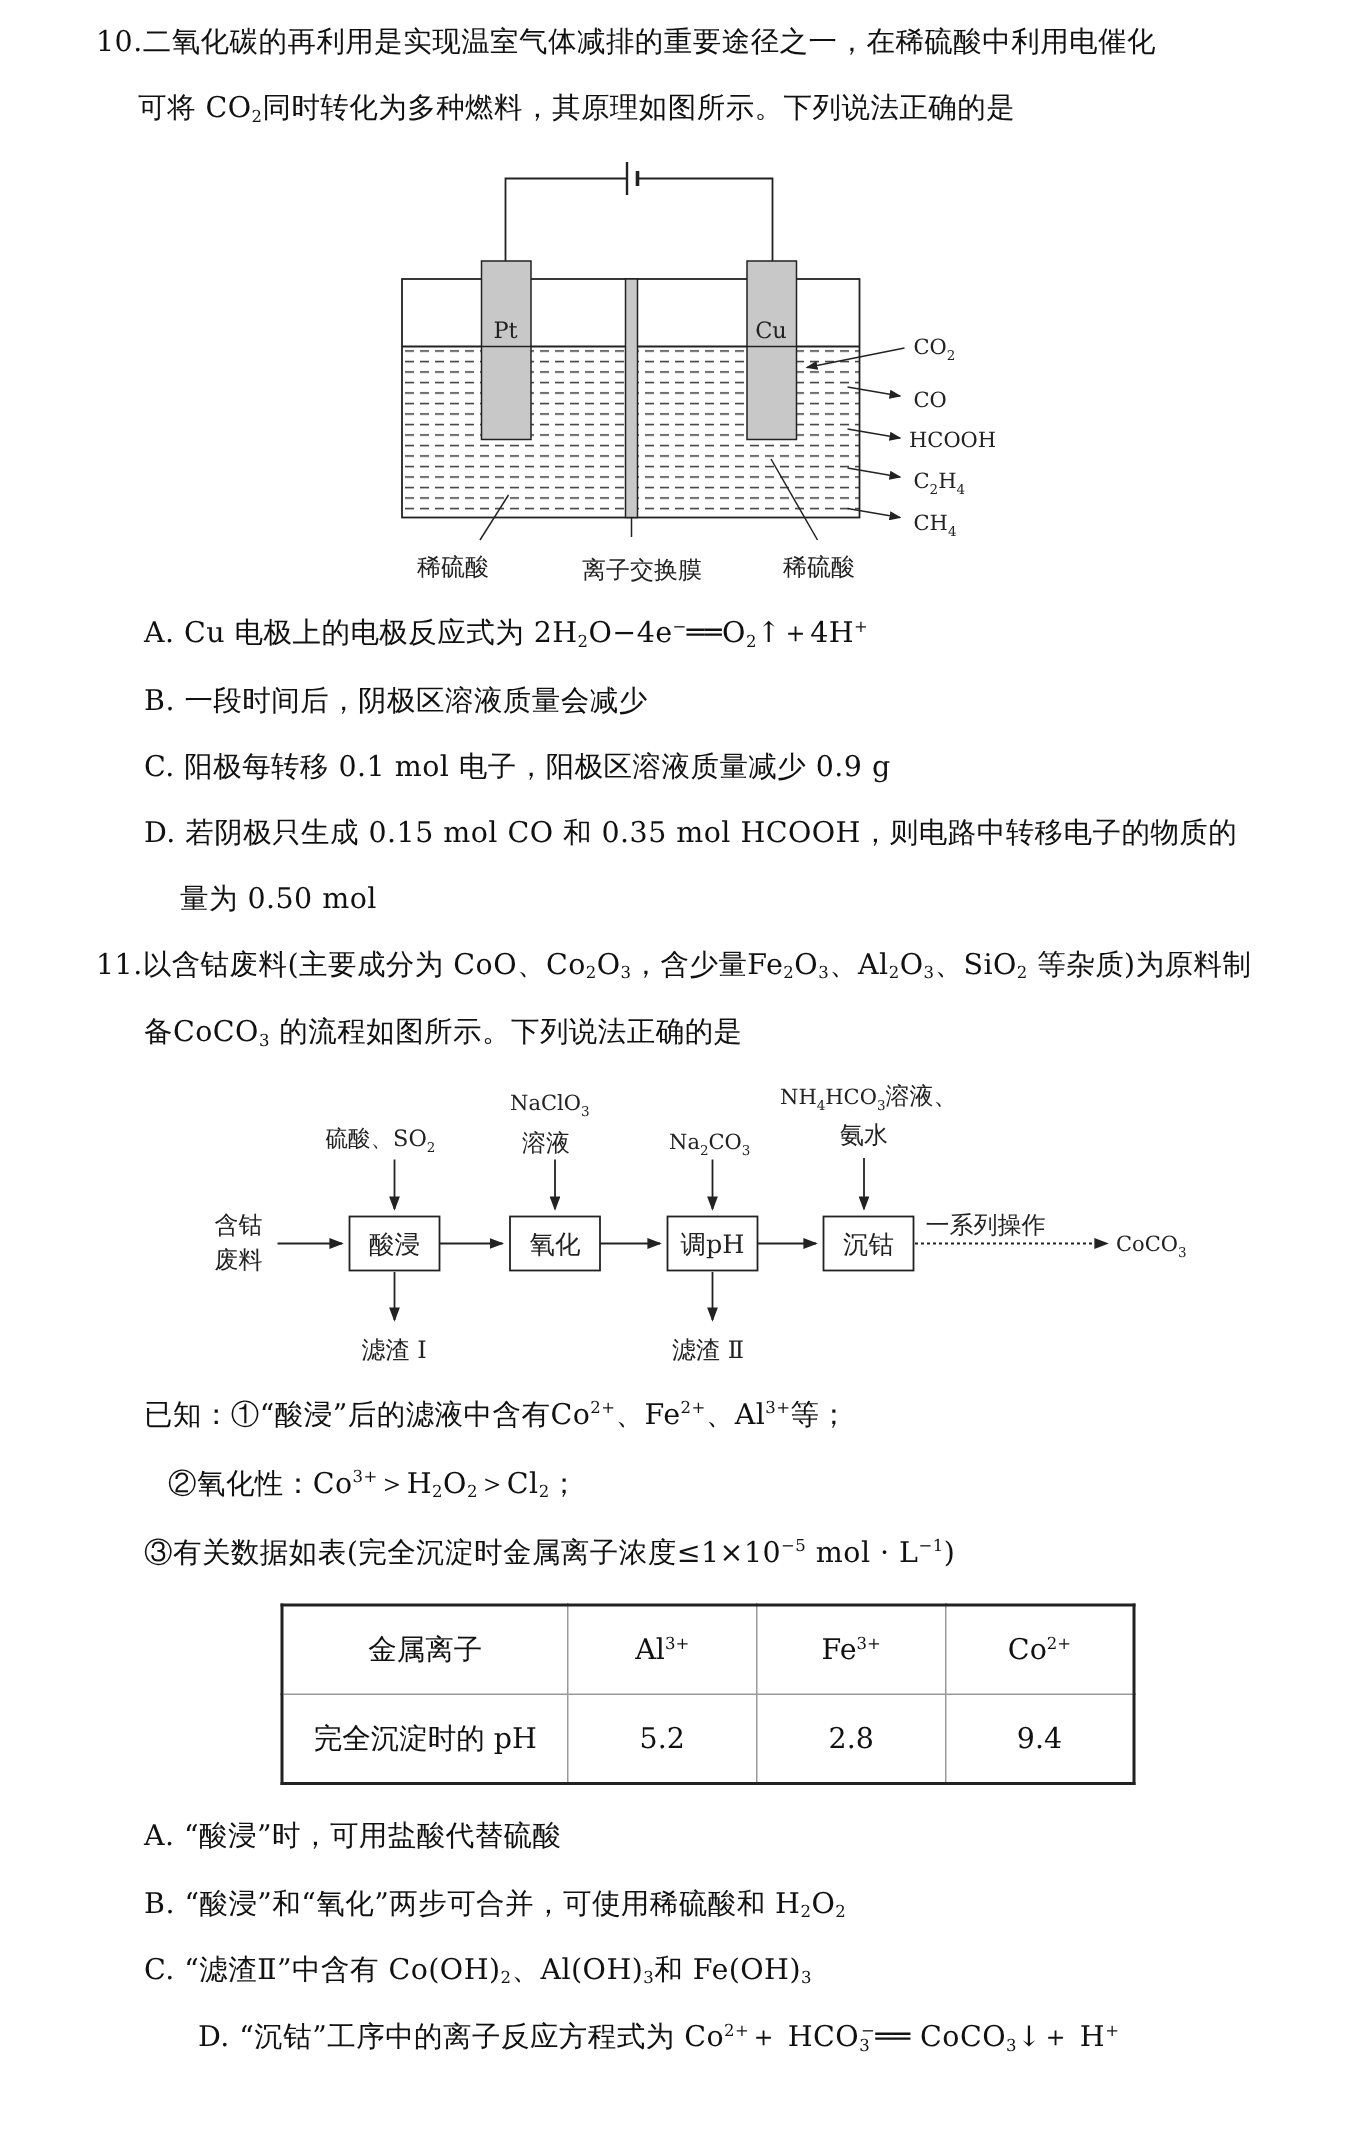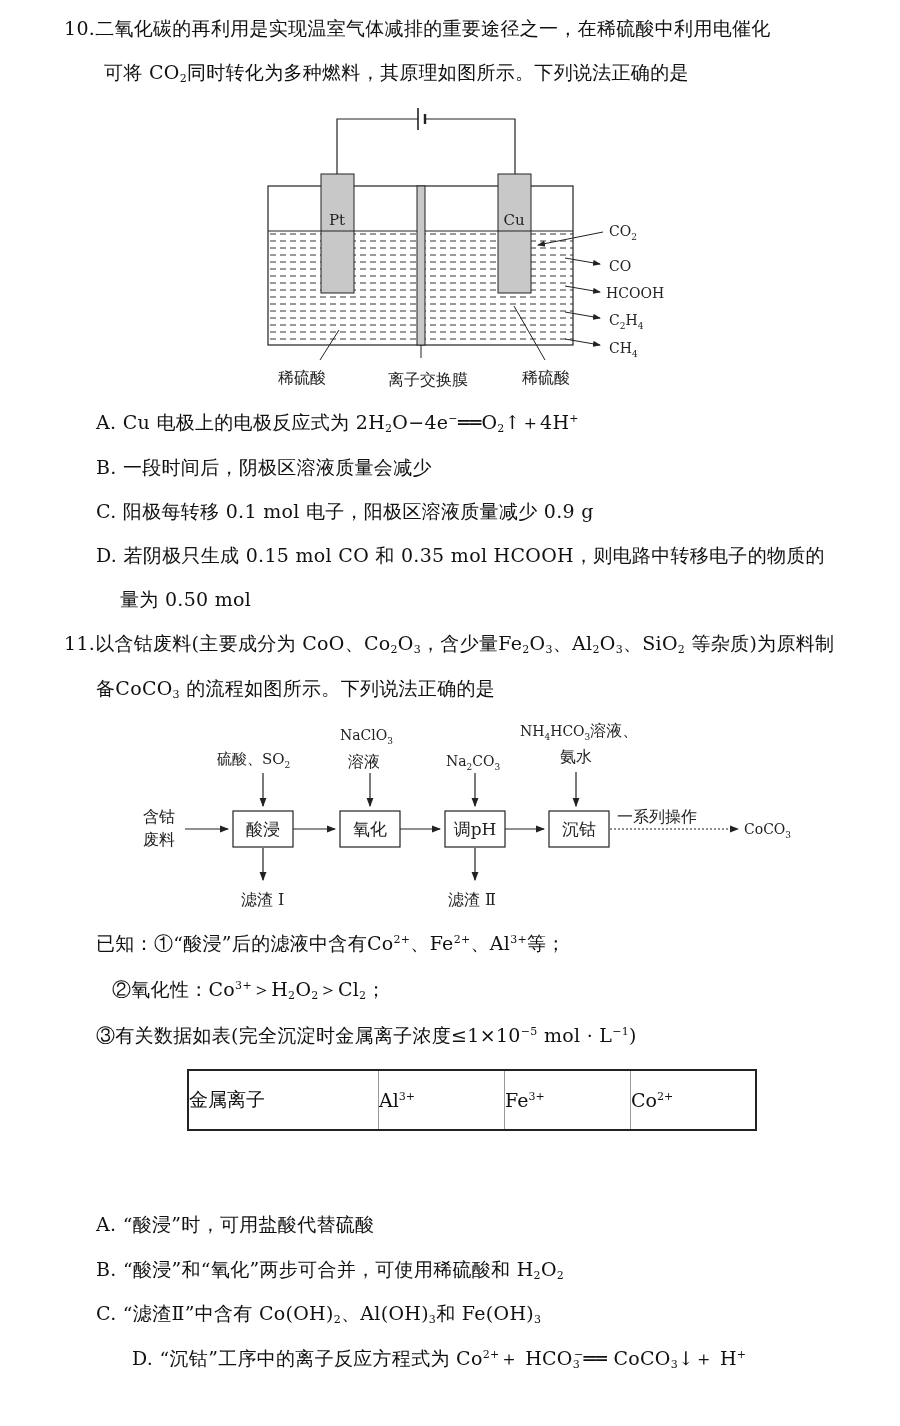--- a/index.html
+++ b/index.html
@@ -16,38 +16,38 @@
   sub, sup { font-size: 11px; line-height: 0; }
   sub { vertical-align: -3px; }
   sup { vertical-align: 7px; }
   .diagram { position: absolute; }
   .diagram text { font-family: "DejaVu Serif", "Liberation Serif", serif; fill: #222; }
   table.data {
     position: absolute; left: 187px; top: 1069px; border-collapse: collapse;
     font-size: 19px; border: 2px solid #222;
   }
   table.data td {
-    border: 1px solid #999; text-align: left; height: 58px; padding: 0;
+    border: 1px solid #999; text-align: center; height: 58px; padding: 0;
   }
   table.data td.c0 { width: 189px; }
   table.data td.c1 { width: 125px; }
   table.data td.c2 { width: 125px; margin-top: 15px; }
   table.data td.c3 { width: 124px; }
   .footer {
     position: absolute; top: 1385px; left: 0; width: 900px; text-align: center;
     font-size: 17px; line-height: 24px; margin-top: 48px;
   }
 </style>
 </head>
 <body>
 
 <div class="line" style="left:64px; top:14px;">
   <span>10.</span><span>二氧化碳的再利用是实现温室气体减排的重要途径之一，在稀硫酸中利用电催化</span>
 </div>
-<div class="line" style="left:104px; top:58px;">
+<div class="line" style="left:92px; top:58px;">
   <span>可将 CO</span><sub>2</sub><span>同时转化为多种燃料，其原理如图所示。下列说法正确的是</span>
 </div>
 
 <svg class="diagram" style="left:0; top:0;" width="900" height="400" viewBox="0 0 900 400">
   <defs>
     <pattern id="dash" x="0" y="0" width="10" height="7" patternUnits="userSpaceOnUse">
       <line x1="0" y1="3" x2="6" y2="3" stroke="#333" stroke-width="1"></line>
     </pattern>
     <marker id="arr" markerWidth="8" markerHeight="6" refX="7" refY="3" orient="auto">
       <path d="M0,0 L8,3 L0,6 Z" fill="#222"></path>
@@ -179,20 +179,26 @@
 </div>
 
 <table class="data">
   <tbody>
       <tr>
     <td class="c0"><span>金属离子</span></td>
     <td class="c1"><span>Al</span><sup>3+</sup></td>
     <td class="c2"><span>Fe</span><sup>3+</sup></td>
     <td class="c3"><span>Co</span><sup>2+</sup></td>
   </tr>
+  <tr>
+    <td class="c0">完全沉淀时的 pH</td>
+    <td class="c1">5.2</td>
+    <td class="c2">2.8</td>
+    <td class="c3">9.4</td>
+  </tr>
 </tbody>
   </table>
 
 <div class="line" style="left:96px; top:1210px;">A. “酸浸”时，可用盐酸代替硫酸</div>
 <div class="line" style="left:96px; top:1255px;">
   <span>B. “酸浸”和“氧化”两步可合并，可使用稀硫酸和 H</span><sub>2</sub><span>O</span><sub>2</sub>
 </div>
 <div class="line" style="left:96px; top:1299px;">
   <span>C. “滤渣Ⅱ”中含有 Co(OH)</span><sub>2</sub><span>、Al(OH)</span><sub>3</sub><span>和 Fe(OH)</span><sub>3</sub>
 </div>

